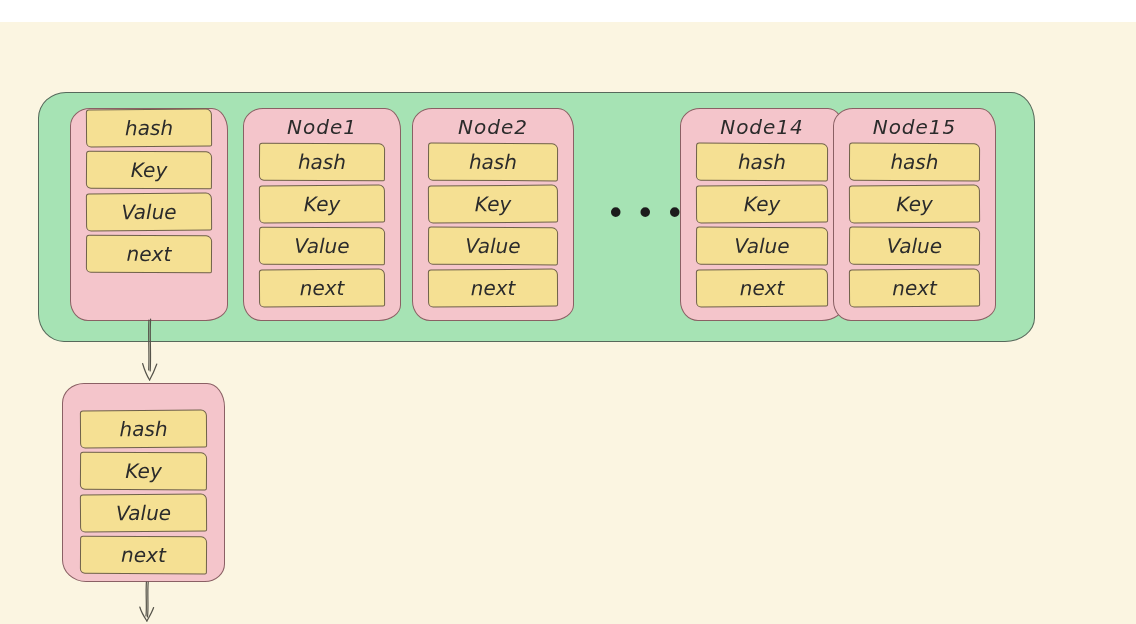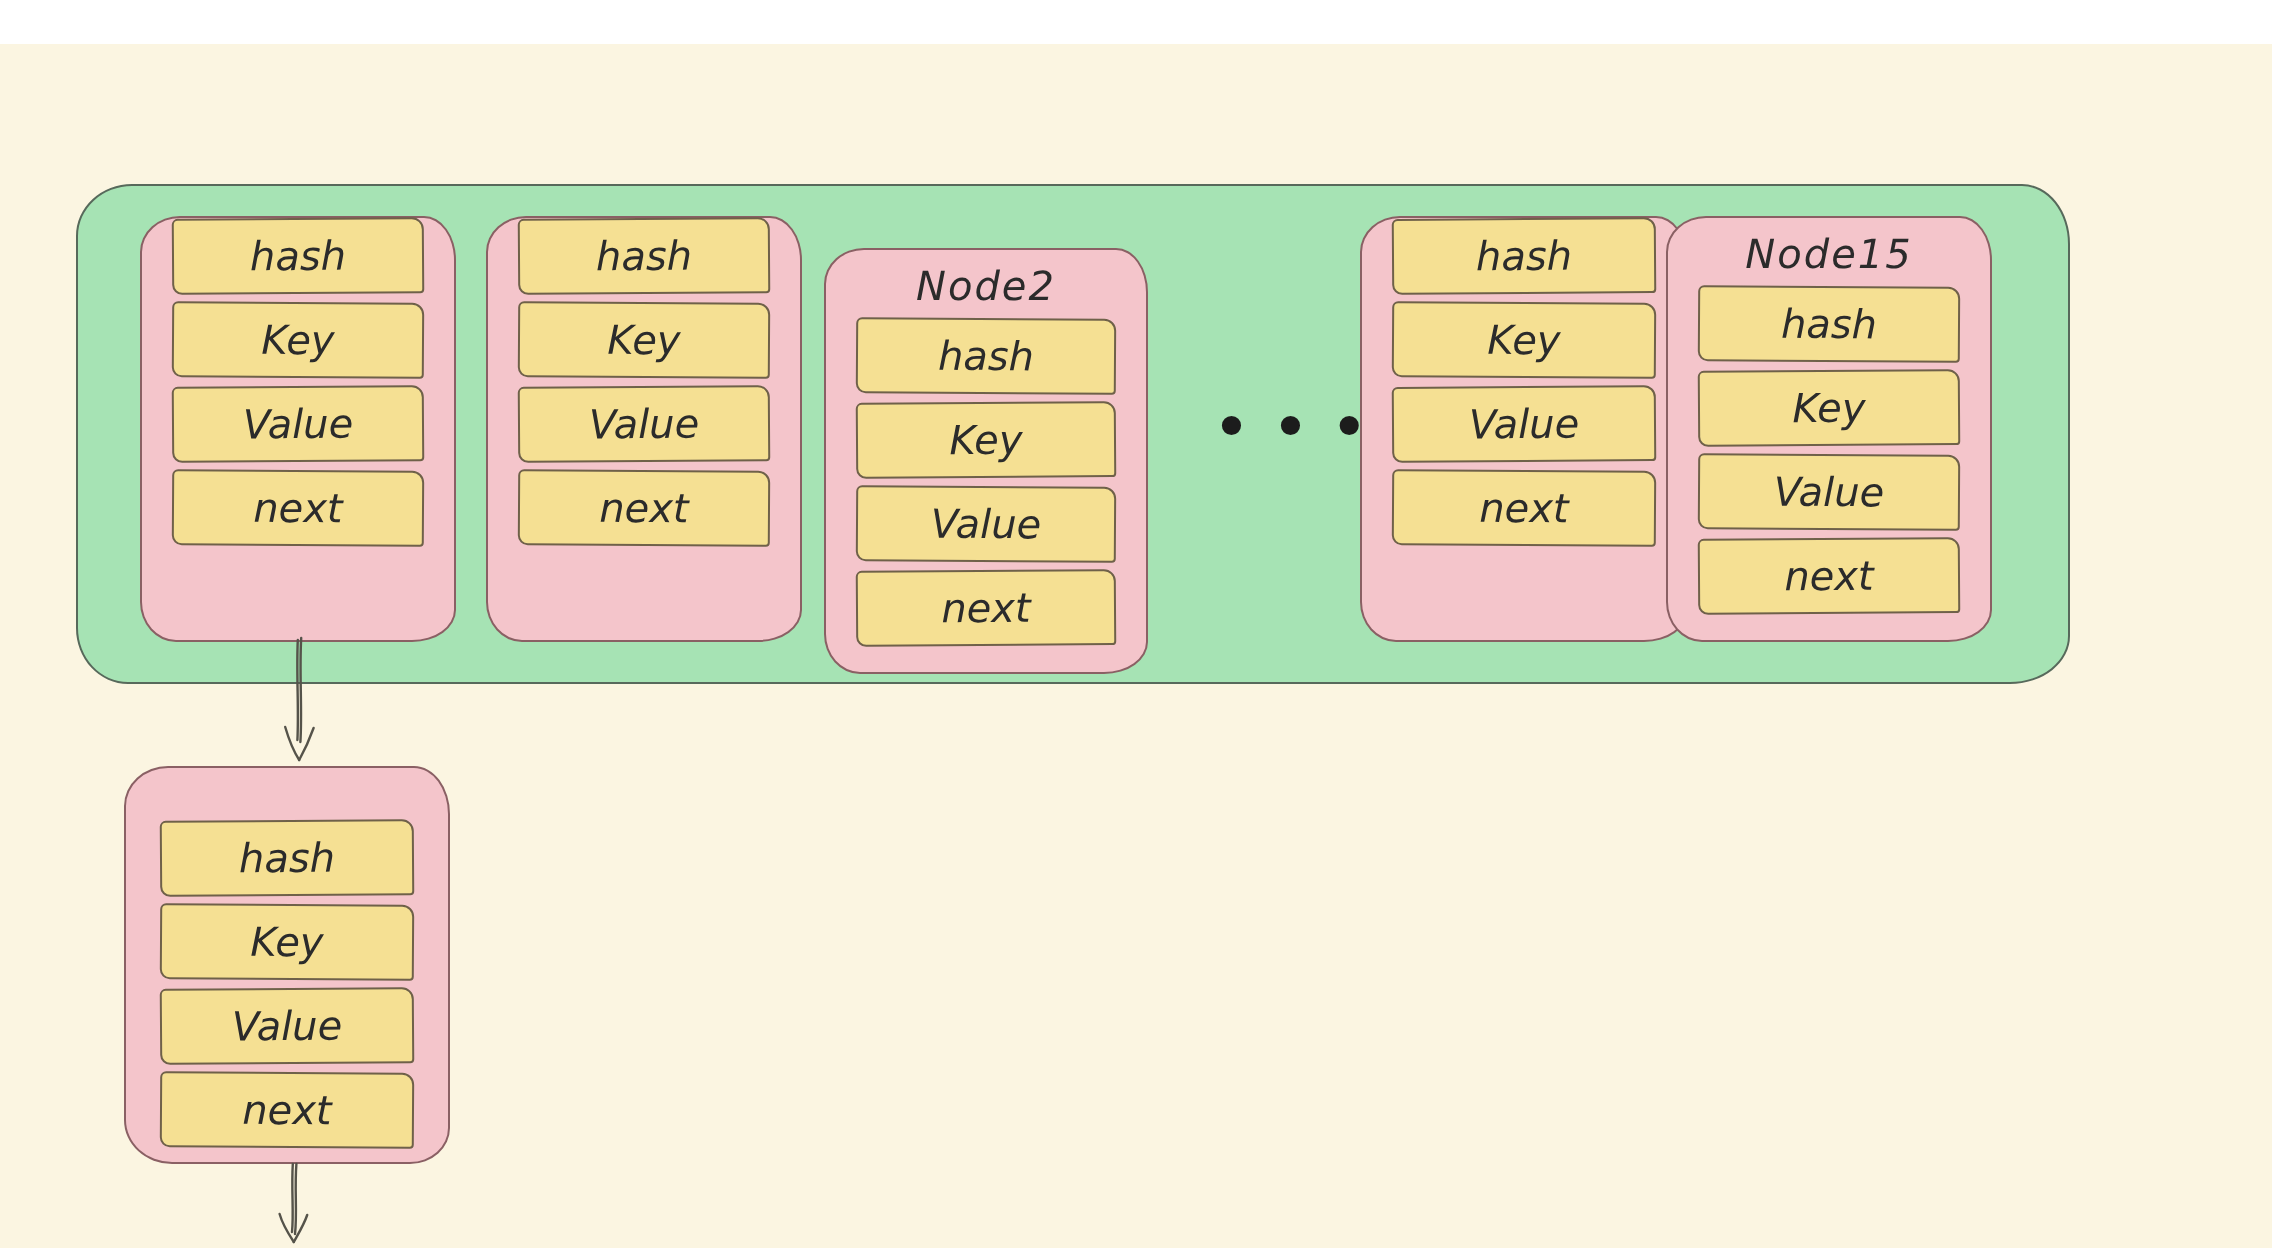--- a/index.html
+++ b/index.html
@@ -111,33 +111,35 @@
   <div class="bucket"></div>
 
   <div id="node-layer">
       <div class="node-card" style="left: 70px; width: 158px;">
         <div class="field-box">hash</div>
         <div class="field-box">Key</div>
         <div class="field-box">Value</div>
         <div class="field-box">next</div>
       </div>
       <div class="node-card" style="left: 243px; width: 158px;">
+        <div class="node-title">Node1</div>
         <div class="field-box">hash</div>
         <div class="field-box">Key</div>
         <div class="field-box">Value</div>
         <div class="field-box">next</div>
       </div>
-      <div class="node-card" style="left: 412px; width: 162px; margin-top: 16px;">
+      <div class="node-card" style="left: 412px; width: 162px;">
         <div class="node-title">Node2</div>
         <div class="field-box">hash</div>
         <div class="field-box">Key</div>
         <div class="field-box">Value</div>
         <div class="field-box">next</div>
       </div>
       <div class="node-card" style="left: 680px; width: 164px;">
+        <div class="node-title">Node14</div>
         <div class="field-box">hash</div>
         <div class="field-box">Key</div>
         <div class="field-box">Value</div>
         <div class="field-box">next</div>
       </div>
       <div class="node-card" style="left: 833px; width: 163px;">
         <div class="node-title">Node15</div>
         <div class="field-box">hash</div>
         <div class="field-box">Key</div>
         <div class="field-box">Value</div>

